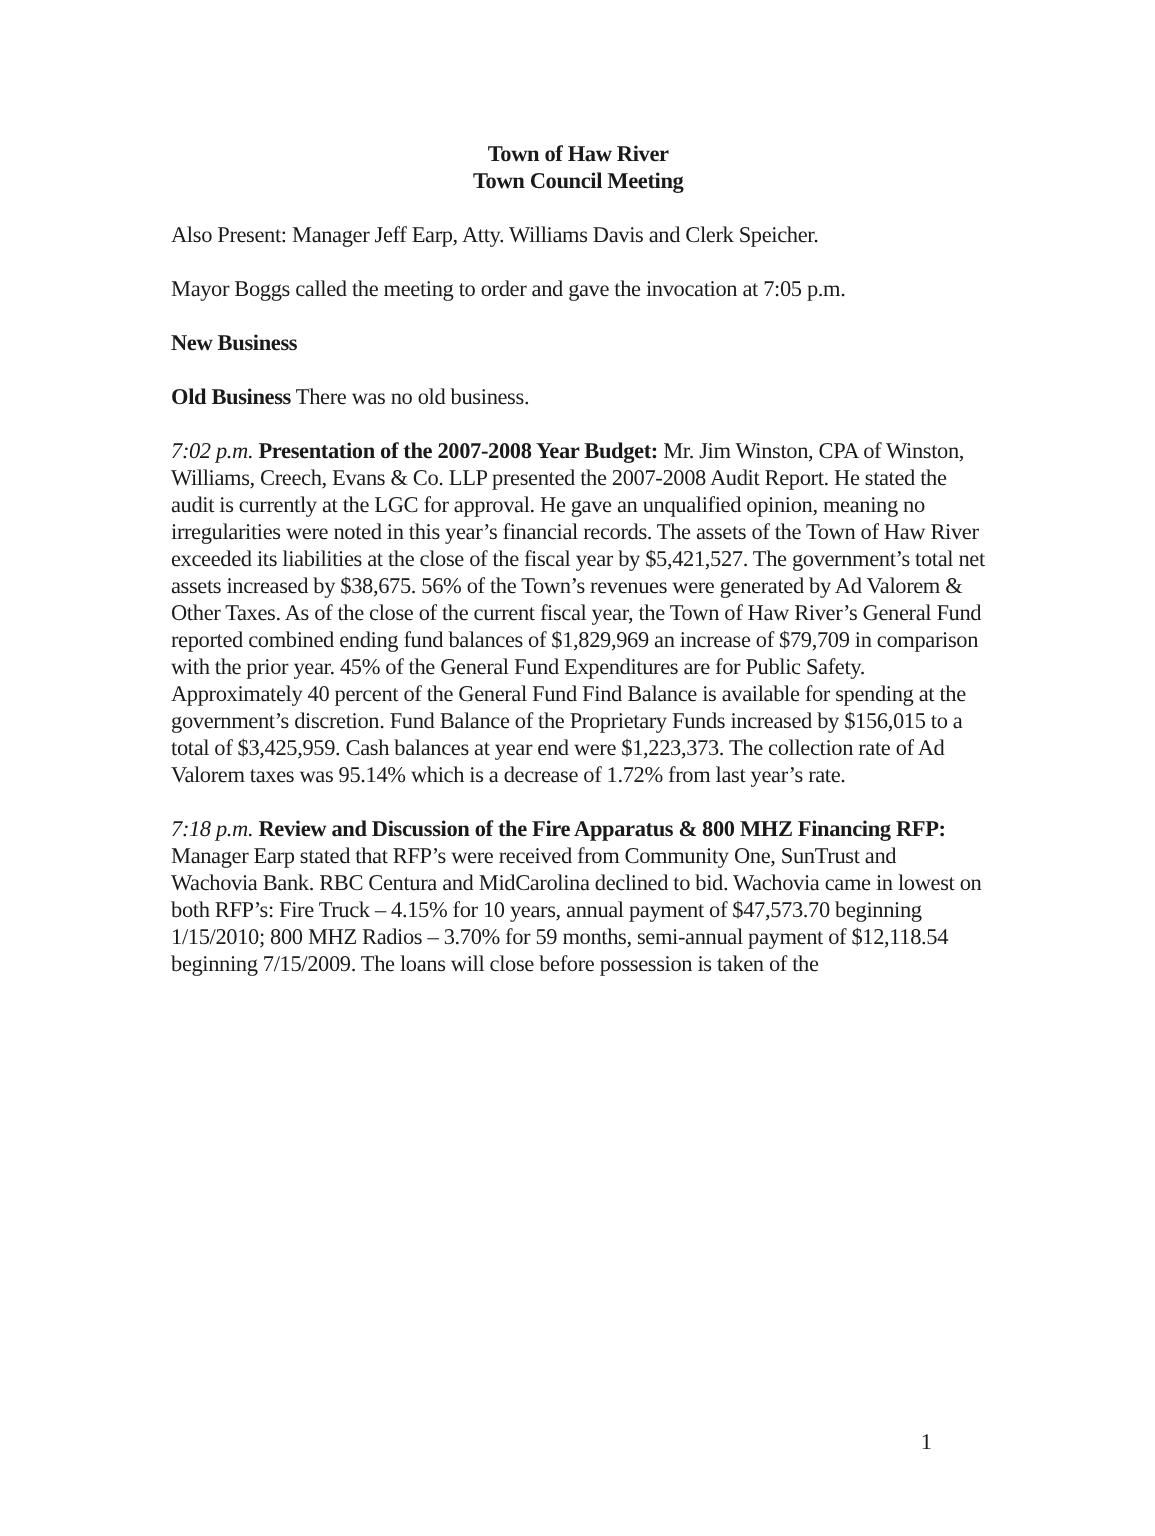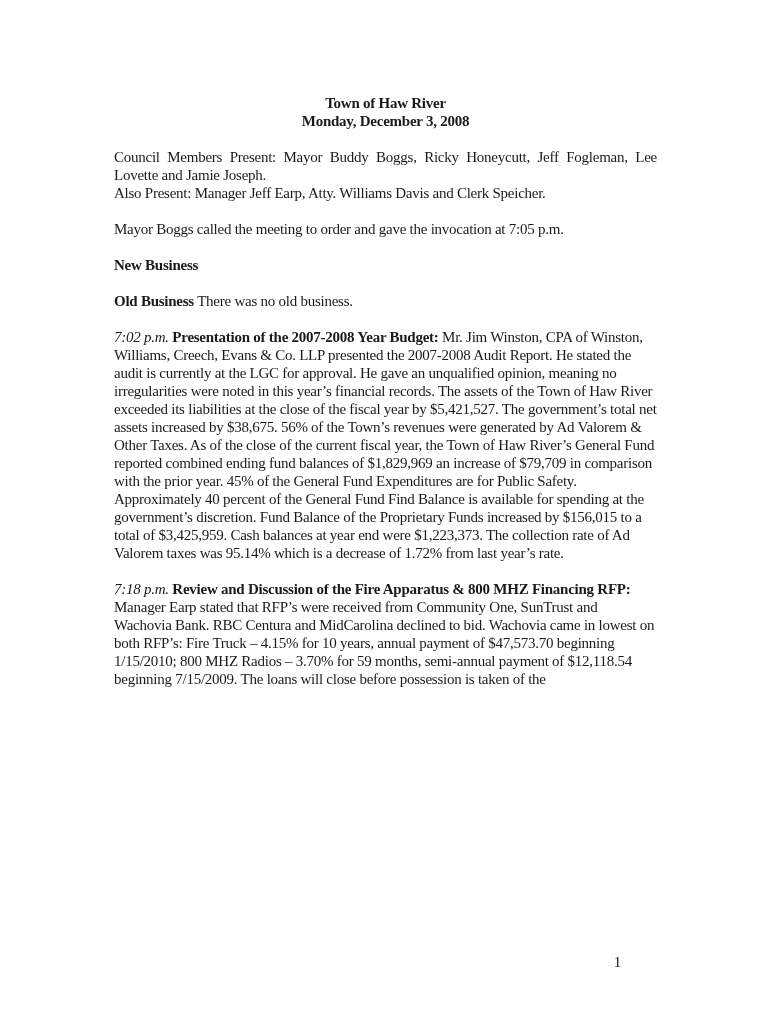--- a/index.html
+++ b/index.html
@@ -37,26 +37,25 @@
   }
 </style>
 </head>
 <body>
 
 <div class="page">
   <div class="content">
 
     <div class="block title-block">
       <div>Town of Haw River</div>
-      <div>Monday, December 3, 2008</div>
+      <div>Town Council Meeting</div>
     </div>
 
 
     <div class="block">
-      <div class="justify">Council Members Present: Mayor Buddy Boggs, Ricky Honeycutt, Jeff Fogleman, Lee Lovette and Jamie Joseph.</div>
       <div>Also Present: Manager Jeff Earp, Atty. Williams Davis and Clerk Speicher.</div>
     </div>
 
     <div class="block">Mayor Boggs called the meeting to order and gave the invocation at 7:05 p.m.</div>
 
 
 
 
     <div class="block bold">New Business</div>
 

